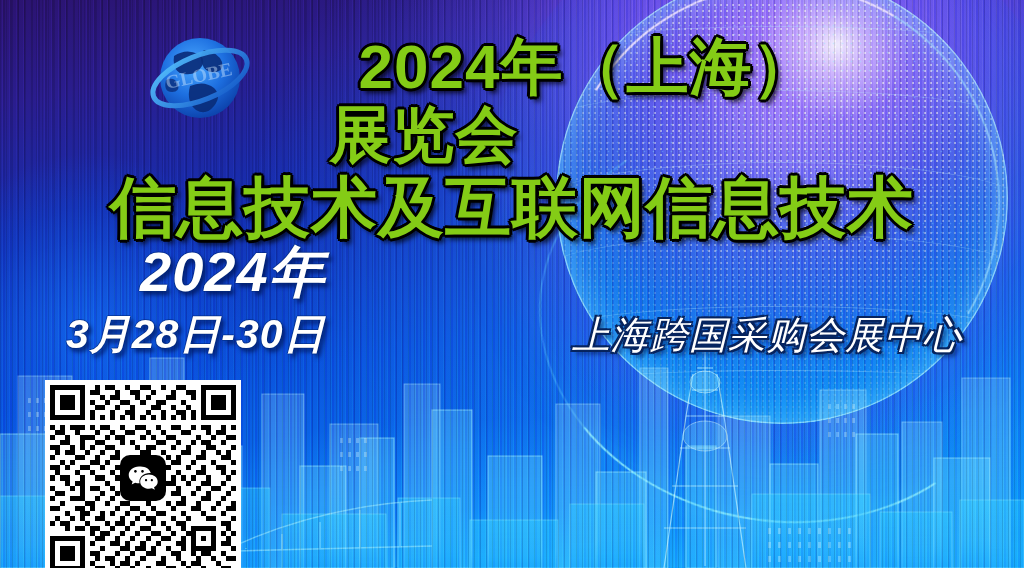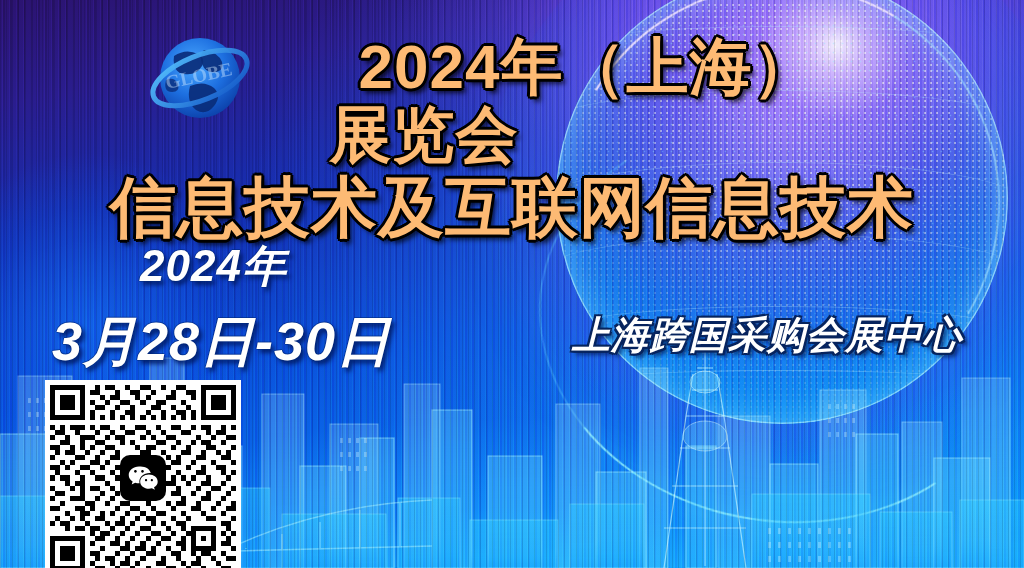--- a/index.html
+++ b/index.html
@@ -189,21 +189,21 @@
 
   
   .title-block {
     position: absolute;
     left: 0; right: 0;
     top: 34px;
     text-align: center;
     z-index: 6;
   }
   .t-line {
-    color: #fdba74;
+    color: #84cc16;
     font-weight: bold;
     line-height: 1.06;
     letter-spacing: 1px;
     white-space: nowrap;
     text-shadow:
       -2px 0 0 #000, 2px 0 0 #000, 0 -2px 0 #000, 0 2px 0 #000,
       -2px -2px 0 #000, 2px -2px 0 #000, -2px 2px 0 #000, 2px 2px 0 #000,
       -3px 0 0 #000, 3px 0 0 #000, 0 -3px 0 #000, 0 3px 0 #000,
       4px 5px 5px rgba(0,0,0,0.75);
   }
@@ -229,40 +229,40 @@
     color: #ffffff;
     font-style: italic;
     font-weight: bold;
     line-height: 1.0;
     text-shadow:
       -1px 0 0 rgba(0,40,120,0.55), 1px 0 0 rgba(0,40,120,0.55),
       0 -1px 0 rgba(0,40,120,0.55), 0 1px 0 rgba(0,40,120,0.55),
       3px 4px 4px rgba(0,25,95,0.85);
   }
   .date-year {
-    font-size: 44px;
+    font-size: 56px;
     padding-left: 88px;
     letter-spacing: 1px;
   }
   .date-range {
-    font-size: 54px;
-    margin-top: 26px;
+    font-size: 41px;
+    margin-top: 14px;
     letter-spacing: 1px;
     white-space: nowrap;
     text-align: right;
   }
 
   .venue {
     position: absolute;
     left: 572px;
     top: 310px;
     z-index: 6;
     color: #ffffff;
     font-size: 38px;
-    font-weight: bold;
+    font-weight: normal;
     font-style: italic;
     letter-spacing: 1px;
     white-space: nowrap;
     text-shadow:
       -1.5px 0 0 #07245e, 1.5px 0 0 #07245e, 0 -1.5px 0 #07245e, 0 1.5px 0 #07245e,
       -2px -2px 0 #07245e, 2px -2px 0 #07245e, -2px 2px 0 #07245e, 2px 2px 0 #07245e,
       4px 4px 4px rgba(0,20,70,0.8);
   }
 
   

